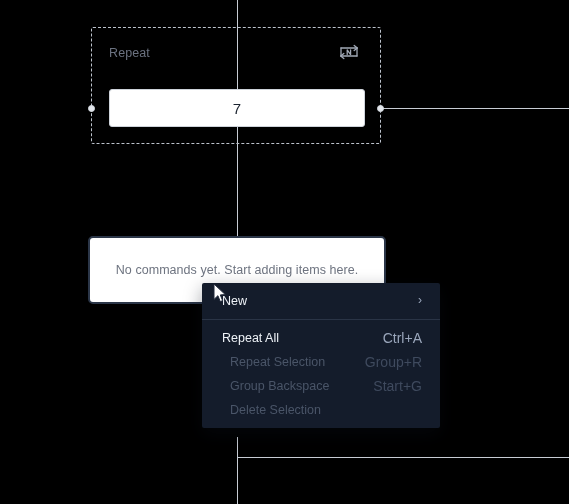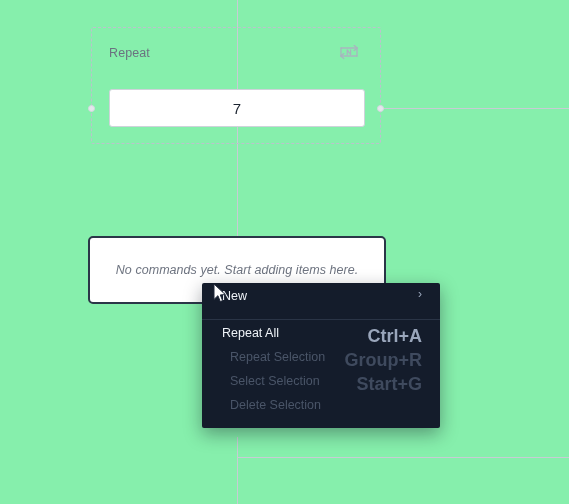--- a/index.html
+++ b/index.html
@@ -11,21 +11,21 @@
     height: 504px;
     background: #ffffff;
     font-family: "Liberation Sans", sans-serif;
     overflow: hidden;
   }
 
   #canvas {
     position: relative;
     width: 569px;
     height: 504px;
-    background: #86efac;
+    background: #000000;
     overflow: hidden;
   }
 
   
   .conn-v {
     position: absolute;
     width: 1px;
     background: #c7ccd4;
   }
   .conn-h {
@@ -112,21 +112,20 @@
     left: 0;
     top: 0;
     width: 100%;
     height: 100%;
     display: flex;
     align-items: center;
     justify-content: center;
     font-size: 12.5px;
     color: #6e7480;
     letter-spacing: .05px;
-    font-style: italic;
   }
 
   
   #context-menu {
     position: absolute;
     left: 202px;
     top: 283px;
     width: 238px;
     background: #141c2b;
     border-radius: 2px;
@@ -137,34 +136,34 @@
   }
   .menu-section { padding: 6px 0; }
   .menu-sep {
     height: 1px;
     background: #2a3446;
     margin: 0;
   }
   .menu-item {
     position: relative;
     display: flex;
+    align-items: center;
     height: 24px;
     padding: 0 18px 0 20px;
     font-size: 12.5px;
     color: #eef2f7;
     white-space: nowrap;
     cursor: default;
   }
   .menu-item .label { flex: 0 0 auto; }
   .menu-item .accel {
     margin-left: auto;
-    font-size: 18px;
+    font-size: 14px;
     color: #9aa6bb;
     padding-left: 18px;
-    font-weight: bold;
   }
   .menu-item.disabled { color: #4a5568; padding-left: 28px; }
   .menu-item.disabled .accel { color: #3f4a5e; }
   .menu-item .chev {
     margin-left: auto;
     color: #9aa6bb;
     font-size: 12px;
     line-height: 1;
     transform: translateY(-1px);
   }
@@ -237,21 +236,21 @@
         <span class="label">Repeat All</span>
         <span class="accel">Ctrl+A</span>
       </div>
 
       <div class="menu-item disabled">
         <span class="label">Repeat Selection</span>
         <span class="accel">Group+R</span>
       </div>
 
       <div class="menu-item disabled">
-        <span class="label">Select Selection</span>
+        <span class="label">Group Backspace</span>
         <span class="accel">Start+G</span>
       </div>
 
       <div class="menu-item disabled">
         <span class="label">Delete Selection</span>
       </div>
 
     </div>
   </div>
 

